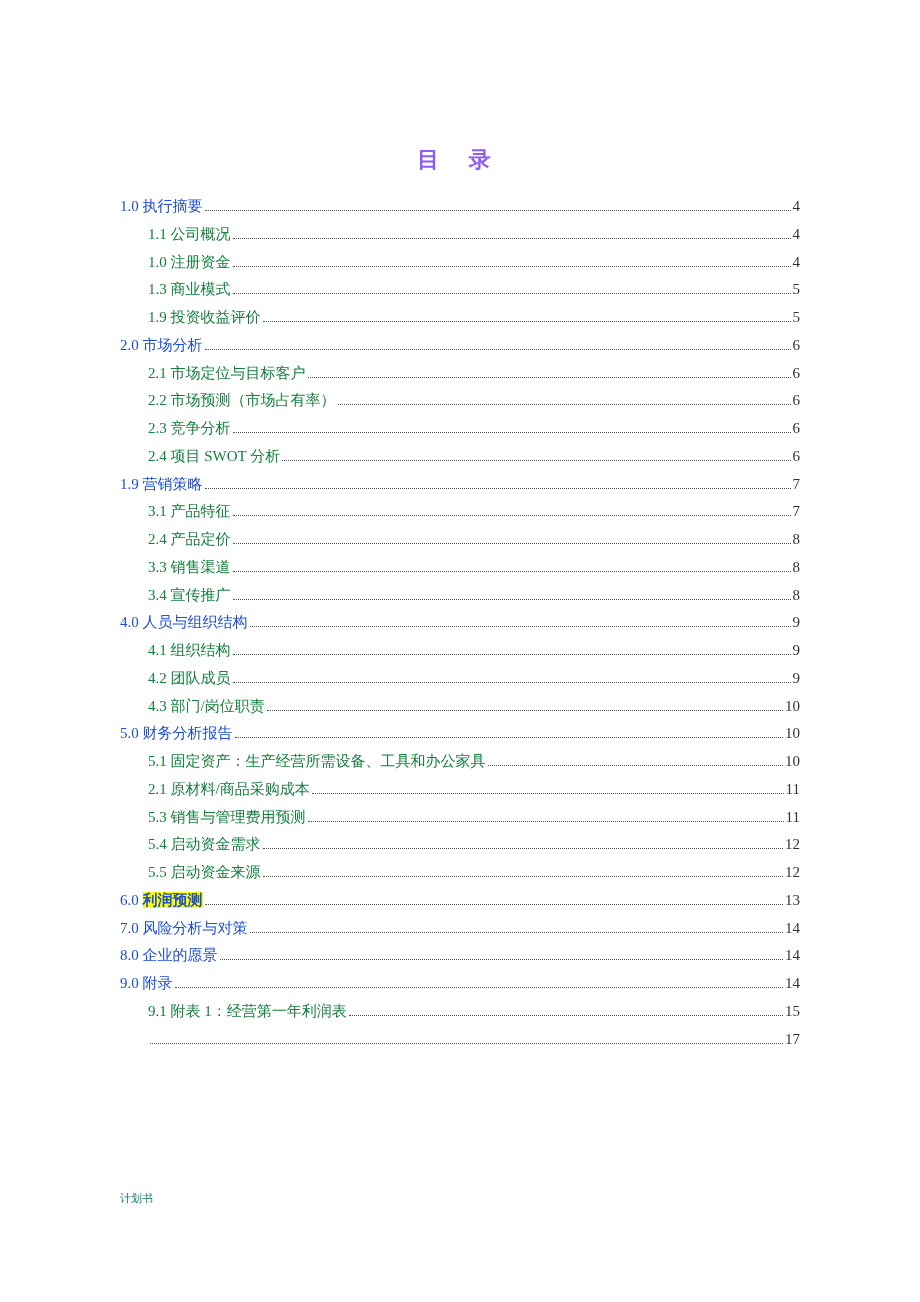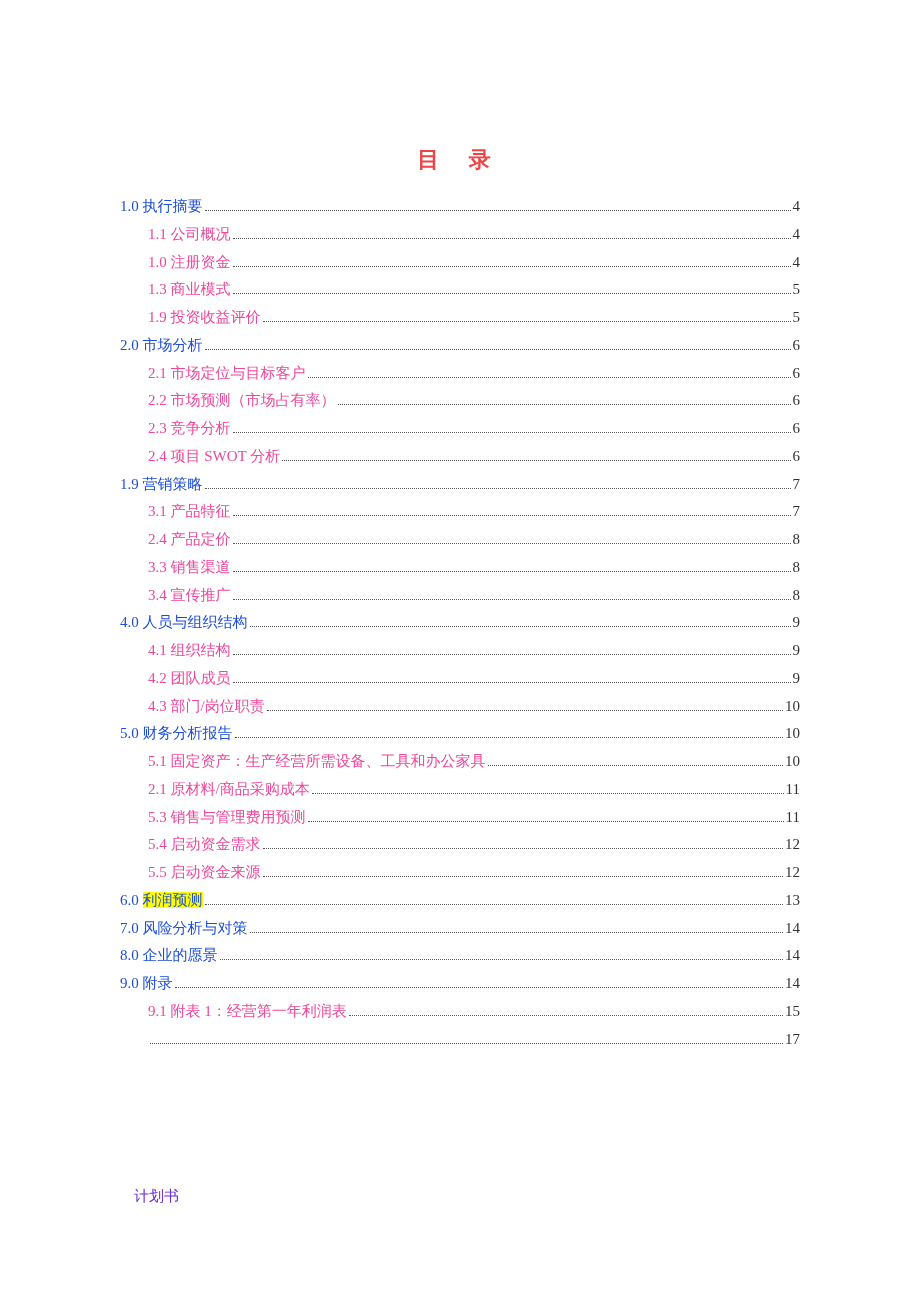--- a/index.html
+++ b/index.html
@@ -10,21 +10,21 @@
       font-family: "SimSun", "宋体", serif;
       font-size: 15px;
       color: #000;
       position: relative;
     }
     .page {
       padding: 145px 120px 0 120px;
     }
     .toc-title {
       text-align: center;
-      color: #ef4444;
+      color: #8b5cf6;
       font-size: 22px;
       font-weight: bold;
       letter-spacing: 12px;
       margin-bottom: 18px;
       font-family: "SimSun", "宋体", serif;
     }
     .toc-entry {
       display: flex;
       align-items: baseline;
       line-height: 1.85;
@@ -32,42 +32,43 @@
     }
     .toc-entry.level-1 { padding-left: 0; }
     .toc-entry.level-2 { padding-left: 28px; }
     .toc-label {
       flex-shrink: 0;
     }
     .toc-label.section {
       color: #1d4ed8;
     }
     .toc-label.sub {
-      color: #ec4899;
+      color: #15803d;
     }
     .highlight {
       background: #ffff00;
+      font-weight: bold;
     }
     .dots {
       flex: 1;
       border-bottom: 1.5px dotted #555;
       margin: 0 2px 4px 2px;
       min-width: 10px;
     }
     .pagenum {
       flex-shrink: 0;
       color: #333;
       font-family: "Times New Roman", serif;
     }
     .footer {
       position: absolute;
-      left: 134px;
+      left: 120px;
       bottom: 96px;
-      color: #6d28d9;
-      font-size: 15px;
+      color: #0f766e;
+      font-size: 11px;
     }
   </style>
 </head>
 <body>
 
 <div class="page">
   <div class="toc-title">目 录</div>
   <div id="toc-container">
       <div class="toc-entry level-1">
         <span class="toc-label section">1.0 执行摘要</span>

